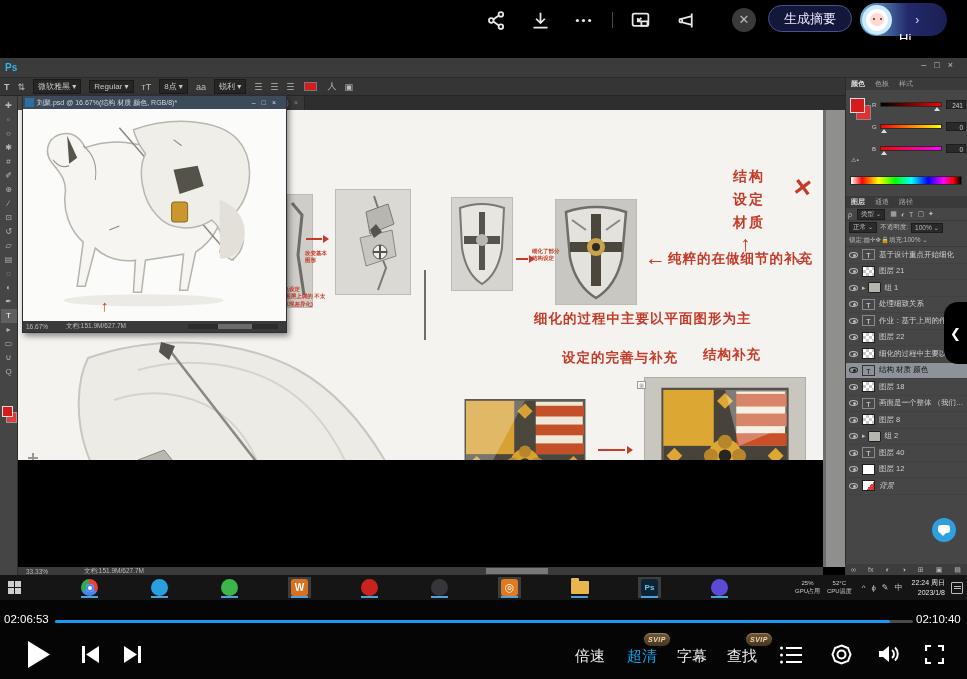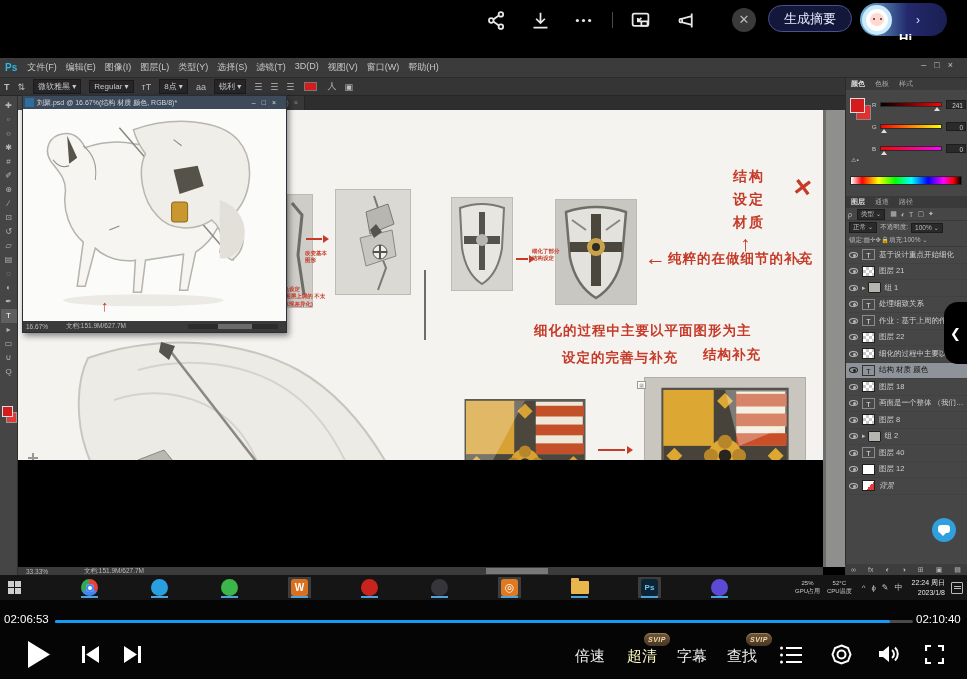--- a/index.html
+++ b/index.html
@@ -13,21 +13,21 @@
   .tb-ico svg{width:100%;height:100%;}
   .tb-div{position:absolute;top:12px;width:1px;height:16px;background:#4a4a4a;}
   .close-circ{position:absolute;top:8px;width:24px;height:24px;border-radius:50%;background:#3a3a3a;color:#b9b9b9;font-size:13px;line-height:24px;text-align:center;}
   .sum-btn{position:absolute;left:768px;top:5px;height:27px;padding:0 15px;border-radius:15px;background:#13183b;border:1px solid #4a5190;color:#e7eaff;font-size:13px;line-height:25px;}
   .asst{position:absolute;left:860px;top:3px;width:87px;height:33px;border-radius:17px;background:linear-gradient(90deg,#6db6de,#23296b 55%,#1a1f52);display:flex;align-items:center;color:#fff;font-size:13px;}
   .asst .face{width:30px;height:30px;margin-left:2px;border-radius:50%;background:#cdeafa;position:relative;overflow:hidden;}
   .asst .hood{position:absolute;left:4px;top:4px;width:22px;height:22px;border-radius:50%;background:#fdfdfd;}
   .asst .skin{position:absolute;left:8px;top:8px;width:14px;height:13px;border-radius:50%;background:#ffd9cf;}
   .asst .eye1,.asst .eye2{position:absolute;top:13px;width:2px;height:2px;border-radius:50%;background:#333;}
   .asst .eye1{left:11px}.asst .eye2{left:18px}
-  .asst .hi{margin-left:7px;font-weight:bold;margin-top:38px;}
+  .asst .hi{margin-left:7px;font-weight:normal;margin-top:38px;}
   .asst .chev{margin-left:4px;font-size:12px;color:#dcdcff;}
 
   
   .video{position:absolute;left:0;top:40px;width:967px;height:560px;background:#000;}
 
   
   .recbar{position:absolute;left:424px;top:8px;width:213px;height:15px;background:#fdfdfd;display:flex;align-items:center;z-index:30;box-shadow:0 0 3px rgba(0,0,0,.4);}
   .spk{width:9px;height:8px;margin-left:8px;background:#9a9a9a;clip-path:polygon(0 32%,38% 32%,100% 0,100% 100%,38% 68%,0 68%);}
   .noslash{width:8px;height:8px;margin-left:-6px;border:1px solid #d04040;border-radius:50%;position:relative;}
   .noslash::after{content:"";position:absolute;left:-1px;top:3px;width:9px;height:1px;background:#d04040;transform:rotate(-45deg);}
@@ -169,21 +169,21 @@
   .notif::after{content:"";position:absolute;left:2px;top:3px;width:7px;height:1px;background:#bbb;box-shadow:0 2px 0 #bbb;}
 
   
   .controls{position:absolute;left:0;top:600px;width:967px;height:79px;background:#050505;}
   .ptime{position:absolute;color:#fff;font-size:11.5px;top:13px;}
   .ptrack{position:absolute;left:55px;top:20px;width:858px;height:3px;background:#4a4a4a;border-radius:2px;}
   .pfill{height:3px;background:#189bf2;border-radius:2px;}
   .cbtn{position:absolute;color:#fff;}
   .cbtn svg{display:block;}
   .clabel{position:absolute;top:47px;color:#eee;font-size:15px;}
-  .clabel.gold{color:#fef9c3;}
+  .clabel.gold{color:#0ea5e9;}
   .svip{position:absolute;top:33px;height:13px;padding:0 4px;border-radius:7px;background:linear-gradient(#6e583a,#473625);color:#f2d9a4;font-size:7px;font-weight:bold;font-style:italic;line-height:13px;letter-spacing:.5px;box-shadow:inset 0 1px 0 #9a7c50;}
 </style>
 </head>
 <body>
 
 <div class="stage">
 
   <header class="topbar">
 
     <div class="tb-ico" style="left:486px">
@@ -231,33 +231,20 @@
       <span class="hi">Hi</span>
       <span class="chev">›</span>
     </div>
   </header>
 
   <div class="video">
 
 
     <div class="ps-menu">
       <span class="ps-logo">Ps</span>
-      <span style="display:flex">
-          <span class="menu-item">文件(F)</span>
-          <span class="menu-item">编辑(E)</span>
-          <span class="menu-item">图像(I)</span>
-          <span class="menu-item">图层(L)</span>
-          <span class="menu-item">类型(Y)</span>
-          <span class="menu-item">选择(S)</span>
-          <span class="menu-item">滤镜(T)</span>
-          <span class="menu-item">3D(D)</span>
-          <span class="menu-item">视图(V)</span>
-          <span class="menu-item">窗口(W)</span>
-          <span class="menu-item">帮助(H)</span>
-        </span>
     </div>
     <div class="ps-winbtns">
       <span>–</span><span>□</span><span>×</span>
     </div>
 
     <div class="ps-opts">
       <span class="opt-gl" style="font-weight:bold">T</span>
       <span class="opt-gl">⇅</span>
       <span class="opt-box"><span>微软雅黑</span> ▾</span>
       <span class="opt-box"><span>Regular</span> ▾</span>
@@ -431,21 +418,21 @@
       </div>
 
       <div class="ann ann-v" style="left:715px;top:58px">结构</div>
       <div class="ann ann-v" style="left:715px;top:81px">设定</div>
       <div class="ann ann-v" style="left:715px;top:104px">材质</div>
       <div class="ann ann-arrow" style="left:722px;top:122px">↑</div>
       <div class="ann ann-arrow" style="left:627px;top:136px">←</div>
       <div class="ann ann-big" style="left:650px;top:140px">纯粹的在做细节的补充</div>
       <div class="ann ann-arrow" style="left:774px;top:136px">←</div>
       <div class="ann ann-x" style="left:776px;top:60px">×</div>
-      <div class="ann ann-big" style="left:516px;top:212px">细化的过程中主要以平面图形为主</div>
+      <div class="ann ann-big" style="left:516px;top:200px">细化的过程中主要以平面图形为主</div>
       <div class="ann ann-big" style="left:544px;top:239px">设定的完善与补充</div>
       <div class="ann ann-big" style="left:685px;top:236px">结构补充</div>
       <div class="ann ann-small" style="left:287px;top:140px">改变基本
 图形</div>
       <div class="ann ann-small" style="left:260px;top:176px">颜色设定
 (做图层上调的 不太
 更体现差异化)</div>
       <div class="ann ann-small" style="left:514px;top:138px">细化了部分
 结构设定</div>
 

